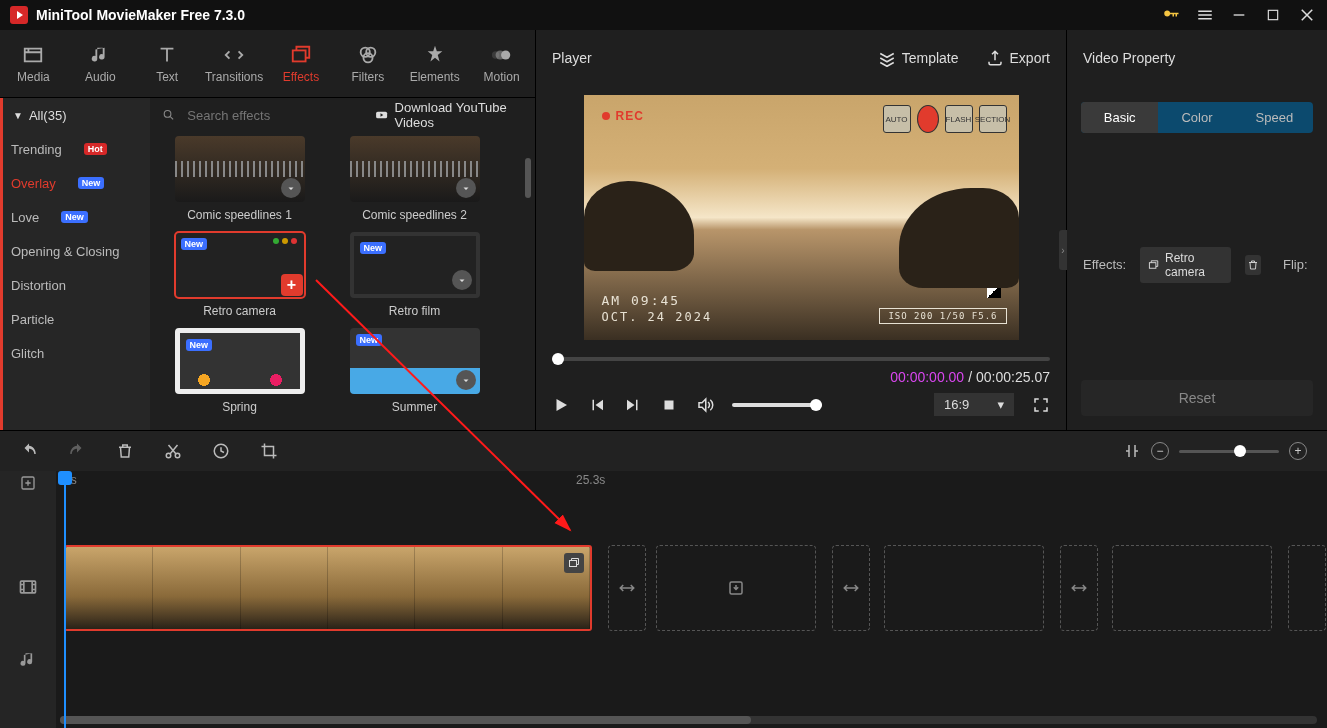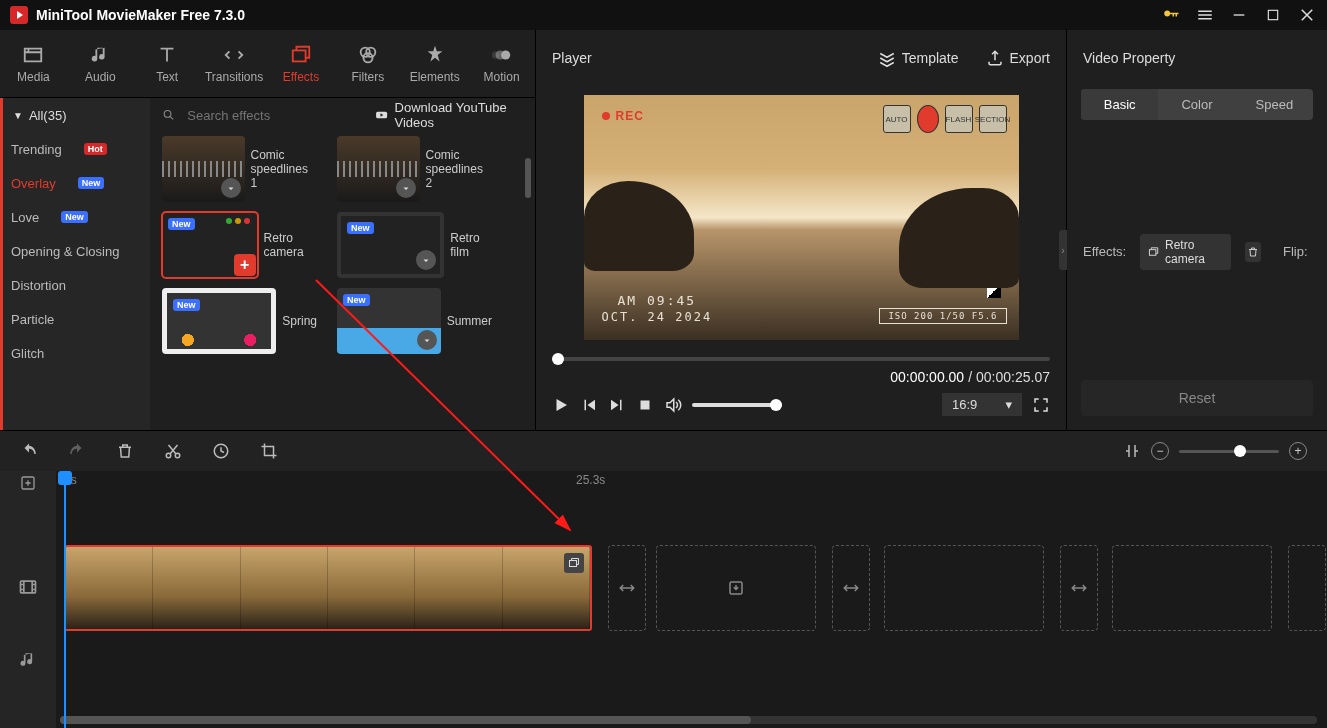--- a/index.html
+++ b/index.html
@@ -30,21 +30,21 @@
 .cat-item{height:34px;display:flex;align-items:center;padding-left:8px;font-size:13px;color:#bbb;cursor:pointer;gap:22px}
 .cat-item.active{color:#e13b2d}
 .badge{font-size:9px;padding:1px 4px;border-radius:3px;color:#fff;font-weight:600}
 .badge-hot{background:#d62828}
 .badge-new{background:#3b6fff}
 .gallery{flex:1;background:#1f1f1f;position:relative}
 .gallery-head{height:34px;display:flex;align-items:center;padding:0 12px;gap:12px;color:#888}
 .search-input{background:transparent;border:none;color:#ccc;font-size:13px;outline:none;flex:1}
 .download-link{display:flex;align-items:center;gap:6px;font-size:13px;color:#ddd;cursor:pointer;margin-left:auto}
 .grid{padding:4px 12px;display:grid;grid-template-columns:repeat(2,155px);gap:10px 20px}
-.card{display:flex;flex-direction:row;align-items:center;gap:6px;position:relative}
+.card{display:flex;flex-direction:column;align-items:center;gap:6px;position:relative}
 .thumb{width:130px;height:66px;background:#2a2a2a;border-radius:4px;position:relative;overflow:hidden;cursor:pointer}
 .thumb.selected{outline:2px solid #e13b2d;outline-offset:-1px}
 .thumb .tag-new{position:absolute;left:6px;top:6px;background:#3b6fff;color:#fff;font-size:9px;padding:1px 4px;border-radius:3px;font-weight:600}
 .thumb .dl{position:absolute;right:4px;bottom:4px;width:20px;height:20px;background:#555;border-radius:50%;display:flex;align-items:center;justify-content:center}
 .thumb .add{position:absolute;right:2px;bottom:2px;width:22px;height:22px;background:#e13b2d;border-radius:4px;display:flex;align-items:center;justify-content:center;font-size:16px;color:#fff;font-weight:bold}
 .card-label{font-size:12px;color:#ccc}
 .thumb-speed1{background:linear-gradient(180deg,#4a3a2a,#1a1a1a)}
 .thumb-speed1::after{content:"";position:absolute;left:0;right:0;top:25px;height:16px;background:repeating-linear-gradient(90deg,#888 0 2px,transparent 2px 6px)}
 .thumb-retro{background:#222}
 .thumb-retro .dots{position:absolute;right:8px;top:6px;display:flex;gap:3px}
@@ -63,42 +63,42 @@
 .ph-btn{display:flex;align-items:center;gap:6px;font-size:14px;color:#ddd;cursor:pointer}
 .preview{flex:1;display:flex;align-items:center;justify-content:center;padding:0 10px}
 .preview-frame{width:435px;height:245px;background:linear-gradient(180deg,#c9a56b 0%,#d4b076 30%,#f5e6c8 50%,#b8956a 55%,#3a2f22 100%);position:relative;overflow:hidden}
 .preview-frame::before{content:"";position:absolute;left:0;top:35%;width:110px;height:90px;background:#2a2218;border-radius:40% 60% 20% 10%}
 .preview-frame::after{content:"";position:absolute;right:0;top:38%;width:120px;height:100px;background:#2a2218;border-radius:60% 30% 10% 20%}
 .rec{position:absolute;left:18px;top:14px;display:flex;align-items:center;gap:6px;color:#e13b2d;font-size:12px;font-weight:600;letter-spacing:1px}
 .rec-dot{width:8px;height:8px;background:#e13b2d;border-radius:50%}
 .cam-controls{position:absolute;right:12px;top:10px;display:flex;gap:6px}
 .cam-btn{width:28px;height:28px;border:1px solid #333;background:#c7bfa8;border-radius:3px;display:flex;align-items:center;justify-content:center;font-size:8px;color:#333}
 .cam-btn.rec-btn{background:#e13b2d;border-radius:50%;width:22px}
-.overlay-time{position:absolute;left:34px;bottom:32px;color:#e8e2d4;font-size:13px;font-family:monospace;letter-spacing:2px}
+.overlay-time{position:absolute;left:18px;bottom:32px;color:#e8e2d4;font-size:13px;font-family:monospace;letter-spacing:2px}
 .overlay-date{position:absolute;left:18px;bottom:16px;color:#e8e2d4;font-size:12px;font-family:monospace;letter-spacing:2px}
 .overlay-info{position:absolute;right:12px;bottom:16px;border:1px solid #e8e2d4;padding:2px 8px;color:#e8e2d4;font-size:9px;font-family:monospace;letter-spacing:1px}
 .overlay-white-sq{position:absolute;right:18px;bottom:42px;width:14px;height:14px;background:linear-gradient(135deg,#fff 50%,#000 50%)}
 .player-controls{padding:8px 16px 14px}
 .progress{height:4px;background:#444;border-radius:2px;position:relative;margin-bottom:8px}
 .progress-knob{position:absolute;left:0;top:-4px;width:12px;height:12px;background:#fff;border-radius:50%}
 .time-row{display:flex;justify-content:flex-end;gap:4px;font-size:14px;font-family:monospace;margin-bottom:8px}
-.t-cur{color:#ffffff}
+.t-cur{color:#d946ef}
 .t-tot{color:#ddd}
-.ctrl-row{display:flex;align-items:center;gap:10px}
+.ctrl-row{display:flex;align-items:center;gap:18px}
 .ctrl-btn{cursor:pointer;color:#ddd}
 .ctrl-btn svg{width:18px;height:18px}
 .vol-slider{width:90px;height:4px;background:#ddd;border-radius:2px;position:relative}
 .vol-slider::after{content:"";position:absolute;right:0;top:-4px;width:12px;height:12px;background:#fff;border-radius:50%}
 .aspect-select{margin-left:auto;background:#333;border:none;color:#ddd;padding:4px 10px;font-size:13px;width:80px;display:flex;align-items:center;justify-content:space-between;cursor:pointer}
 
 
 .props{width:260px;background:#1f1f1f;display:flex;flex-direction:column;position:relative}
 .props-collapse{position:absolute;left:-8px;top:50%;width:8px;height:40px;background:#333;display:flex;align-items:center;justify-content:center;font-size:10px;color:#888;cursor:pointer;border-radius:3px 0 0 3px}
 .props-head{height:56px;display:flex;align-items:center;padding:0 16px;font-size:14px;color:#ddd}
-.props-tabs{display:flex;margin:3px 14px;background:#404040;border-radius:4px;overflow:hidden}
+.props-tabs{display:flex;margin:16px 14px;background:#0c4a6e;border-radius:4px;overflow:hidden}
 .props-tab{flex:1;text-align:center;padding:8px 0;font-size:13px;color:#bbb;cursor:pointer}
 .props-tab.active{background:#3a3a3a;color:#fff}
 .props-body{padding:16px;display:flex;flex-direction:row;gap:22px;flex:1}
 .prop-row{display:flex;align-items:center;gap:10px}
 .prop-label{width:58px;font-size:13px;color:#bbb}
 .prop-chip{background:#333;padding:4px 8px;border-radius:3px;font-size:12px;color:#ddd;display:flex;align-items:center;gap:6px}
 .del-chip{width:20px;height:20px;background:#333;border-radius:3px;display:flex;align-items:center;justify-content:center;cursor:pointer;margin-left:4px}
 .flip-btn{width:30px;height:26px;background:#333;border-radius:3px;display:flex;align-items:center;justify-content:center;cursor:pointer;margin-right:14px}
 .rotate-slider{flex:1;height:3px;background:#444;border-radius:2px;position:relative}
 .rotate-slider::after{content:"";position:absolute;left:0;top:-5px;width:12px;height:12px;background:#aaa;border-radius:50%}

